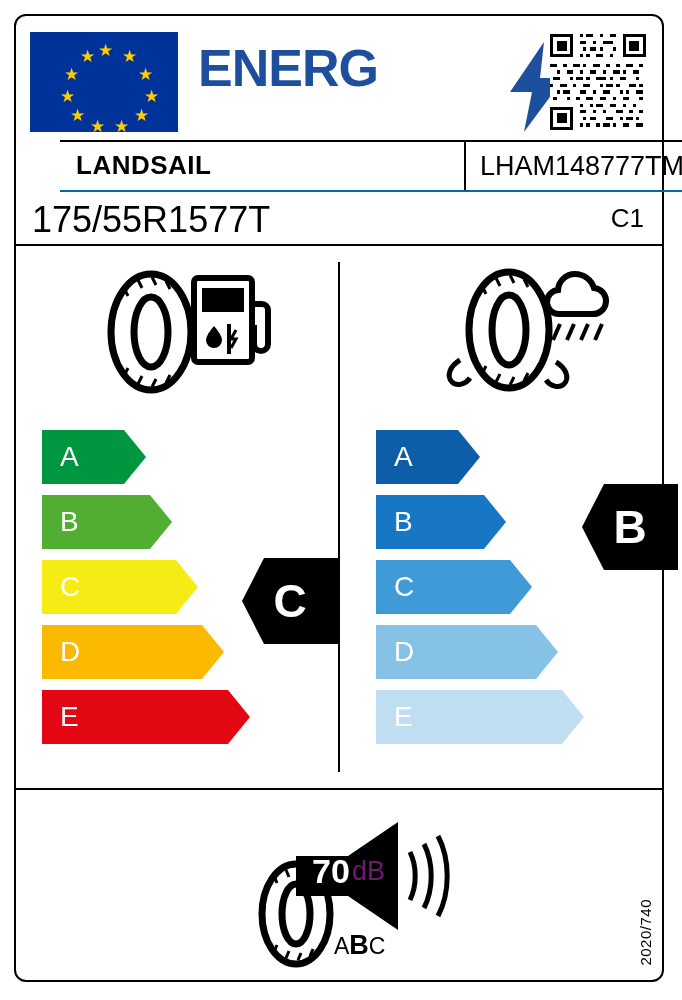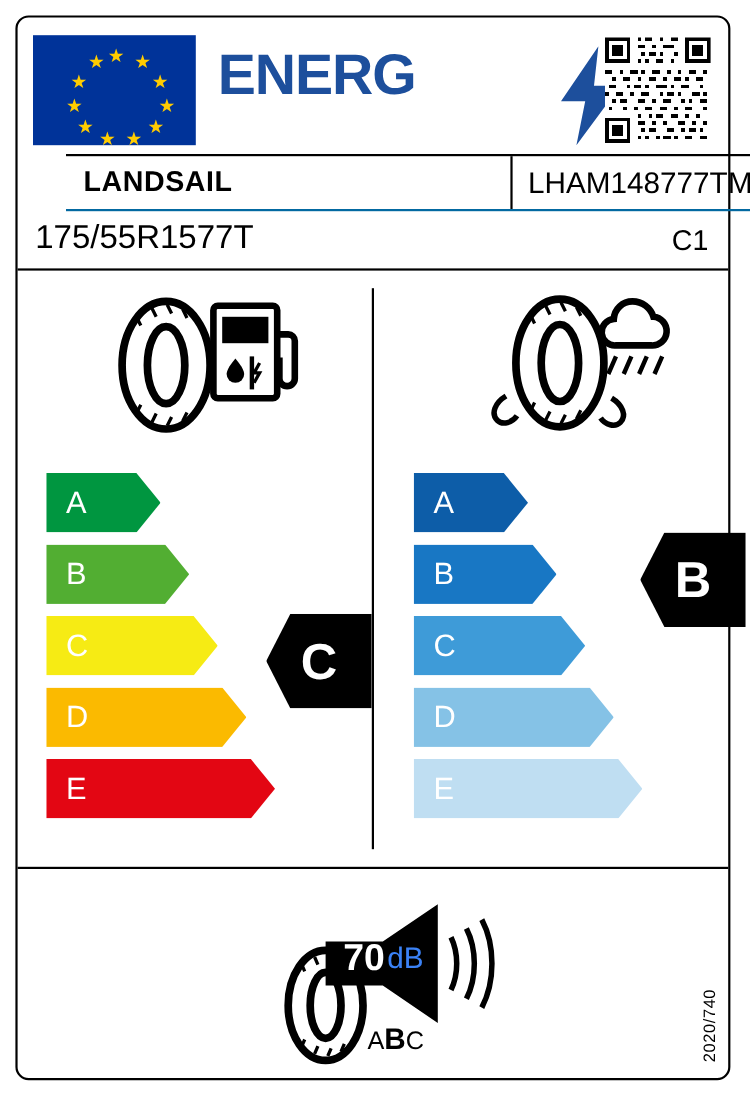--- a/index.html
+++ b/index.html
@@ -15,21 +15,21 @@
   .energy-word{position:absolute;left:182px;top:22px;font-size:52px;font-weight:bold;color:#1d4f9c;letter-spacing:-1px;font-family:"Liberation Sans",sans-serif;}
   .bolt{position:absolute;left:494px;top:26px;width:54px;height:90px;}
   .qr{position:absolute;right:16px;top:18px;width:96px;height:96px;}
   
   .brandrow{position:absolute;left:0;top:124px;width:100%;height:48px;border-top:2px solid #000;border-bottom:2px solid #0369a1;margin-left:44px;}
   .brand{position:absolute;left:16px;top:8px;font-size:26px;font-weight:bold;letter-spacing:0.5px;}
   .vline{position:absolute;left:404px;top:0;width:2px;height:100%;background:#000;}
   .code{position:absolute;left:420px;top:9px;font-size:27px;}
   
   .sizerow{position:absolute;left:0;top:172px;width:100%;height:56px;border-bottom:2px solid #000;}
-  .size{position:absolute;left:16px;top:11px;font-size:30px;}
+  .size{position:absolute;left:16px;top:11px;font-size:36px;}
   .cls{position:absolute;right:18px;top:15px;font-size:26px;}
   
   .main{position:absolute;left:0;top:228px;width:100%;height:544px;}
   .divider{position:absolute;left:322px;top:18px;width:2px;height:510px;background:#000;}
   .mainsep{position:absolute;left:0;top:772px;width:100%;height:2px;background:#000;}
   
   .grades{position:absolute;}
   .row{position:relative;height:54px;margin-bottom:11px;}
   .arrow{position:absolute;left:0;top:0;height:54px;color:#fff;font-size:28px;font-weight:normal;
          display:flex;align-items:center;padding-left:18px;box-sizing:border-box;
@@ -288,21 +288,21 @@
       <ellipse cx="58" cy="96" rx="34" ry="50" fill="none" stroke="#000" stroke-width="7"></ellipse>
       <ellipse cx="58" cy="96" rx="14" ry="30" fill="none" stroke="#000" stroke-width="7"></ellipse>
       <g stroke="#000" stroke-width="3">
         <path d="M36 58 L39 65 M48 52 L51 59 M60 50 L63 57 M72 54 L75 61 M82 62 L85 69"></path>
         <path d="M36 134 L39 127 M48 140 L51 133 M60 142 L63 135 M72 138 L75 131 M82 130 L85 123"></path>
       </g>
 
     </svg>
 
     <div class="noise-db" style="color:#fff;">70</div>
-    <div class="noise-unit" style="color:#3b82f6;">dB</div>
+    <div class="noise-unit" style="color:#701a75;">dB</div>
 
     <div class="noise-abc">
       <span>A</span><b>B</b><span>C</span>
     </div>
   </div>
 
   <div class="vertdate">2020/740</div>
 </div>
 
 </body></html>

